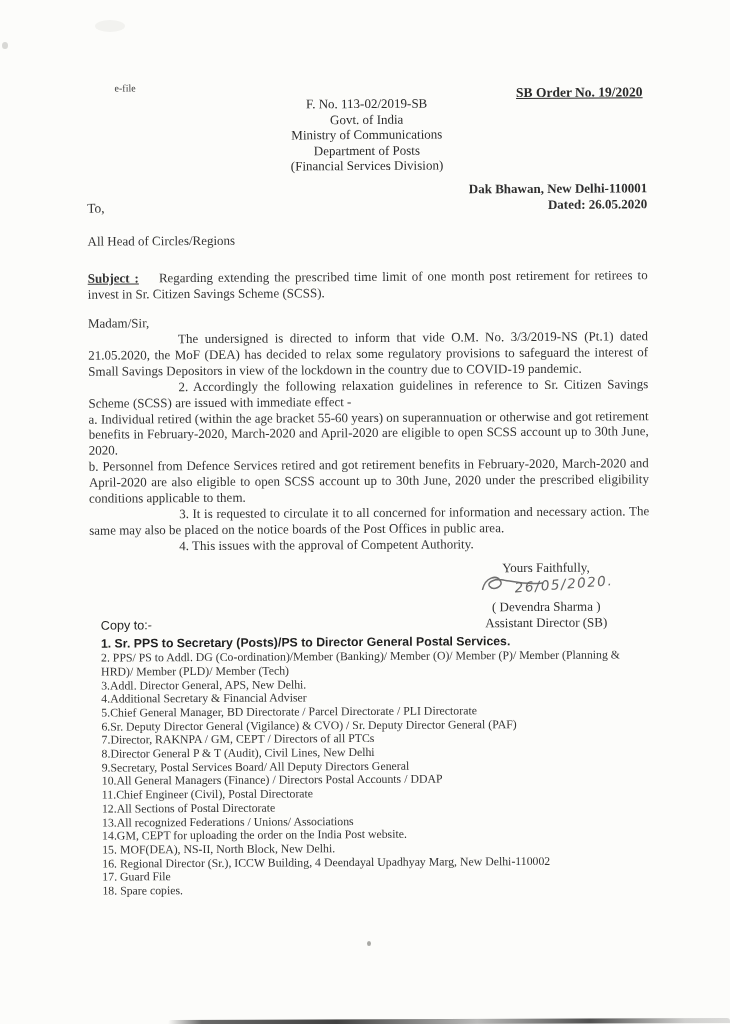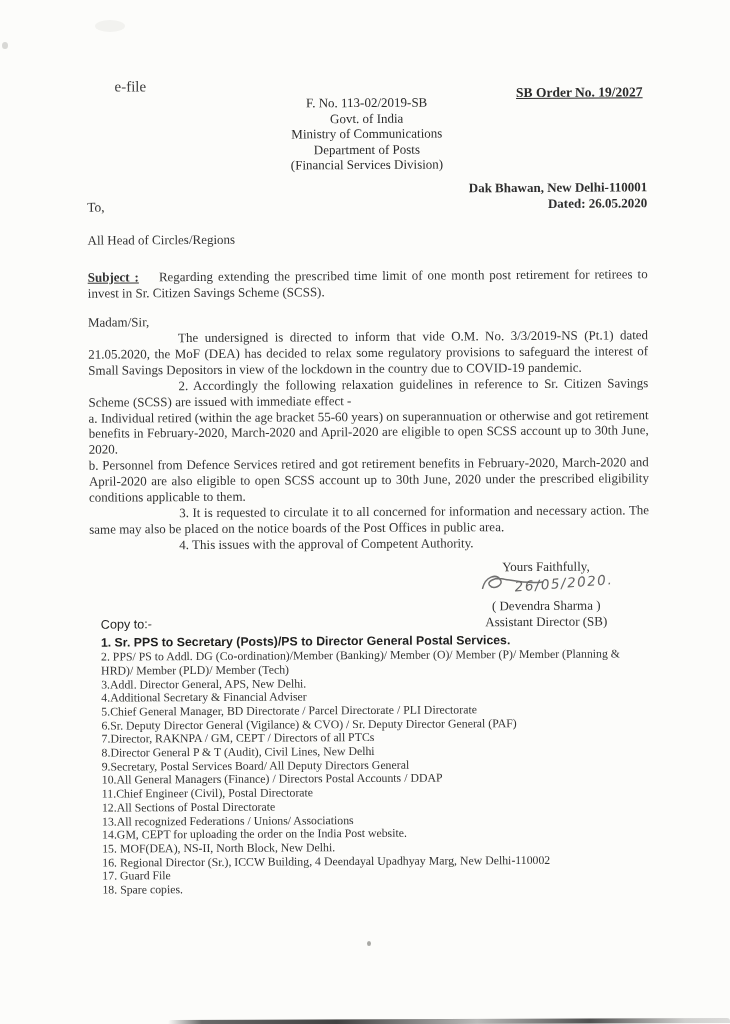--- a/index.html
+++ b/index.html
@@ -8,21 +8,21 @@
     position:relative;width:730px;height:1024px;margin:0 auto;
     background:#fcfcfa;overflow:hidden;
     font-family:"Liberation Serif",serif;color:#343434;
   }
   .content{
     position:absolute;left:0;top:0;right:0;
     padding:78px 84px 0 86px;
     transform:rotate(-0.35deg);transform-origin:365px 0;
     font-size:13px;line-height:15.9px;
   }
-  .efile{display:inline-block;margin-left:28px;font-size:15px;color:#3c3c3c;}
+  .efile{display:inline-block;margin-left:28px;font-size:10px;color:#3c3c3c;}
   .order-no{
     position:absolute;top:86px;right:88px;
     font-weight:bold;text-decoration:underline;font-size:13.5px;color:#2b2b2b;
   }
   .letterhead{text-align:center;line-height:15.6px;margin-top:1px;color:#2b2b2b;}
   .place-date{text-align:right;margin-top:8px;line-height:15.8px;font-weight:bold;color:#2e2e2e;}
   .to{margin-top:-14px;font-size:13.5px;}
   .addressee{margin-top:17px;}
   .subject{margin-top:21px;text-align:justify;}
   .subject-label{font-weight:bold;text-decoration:underline;margin-right:20px;}
@@ -73,21 +73,21 @@
 </head>
 <body>
 
 <div class="page">
   <div class="speck s1"></div>
   <div class="speck s2"></div>
   <div class="speck s3"></div>
 
   <div class="content">
     <span class="efile">e-file</span>
-    <div class="order-no">SB Order No. 19/2027</div>
+    <div class="order-no">SB Order No. 19/2020</div>
 
     <div class="letterhead">
       <div>F. No. 113-02/2019-SB</div>
       <div>Govt. of India</div>
       <div>Ministry of Communications</div>
       <div>Department of Posts</div>
       <div>(Financial Services Division)</div>
     </div>
 
     <div class="place-date">

